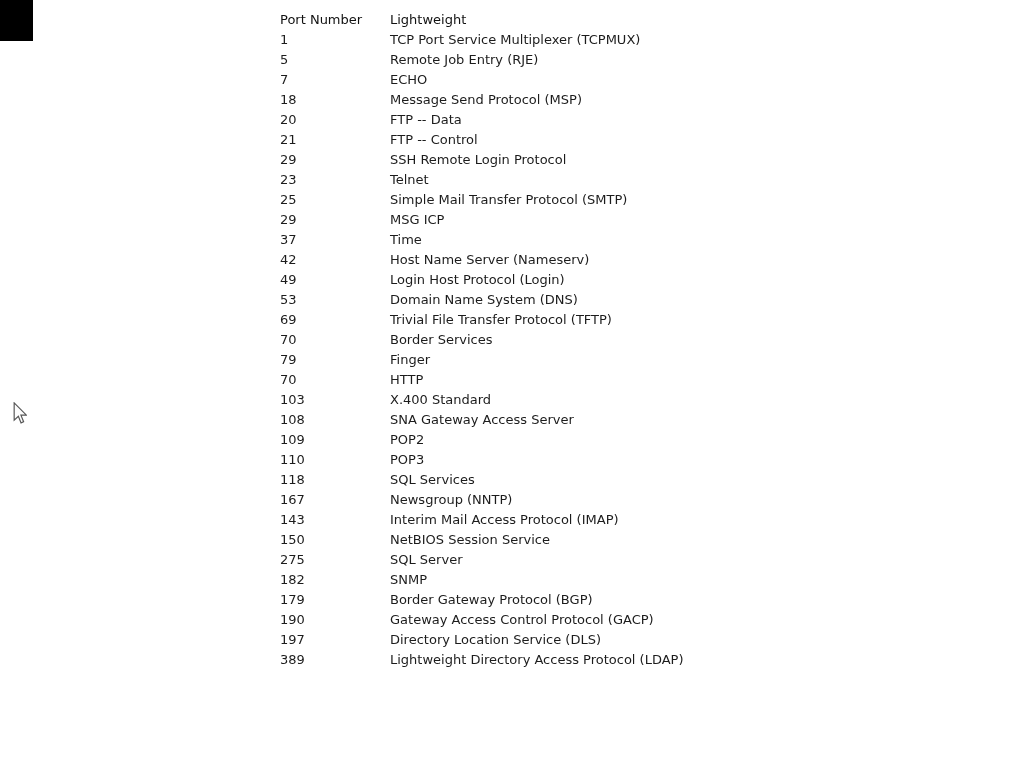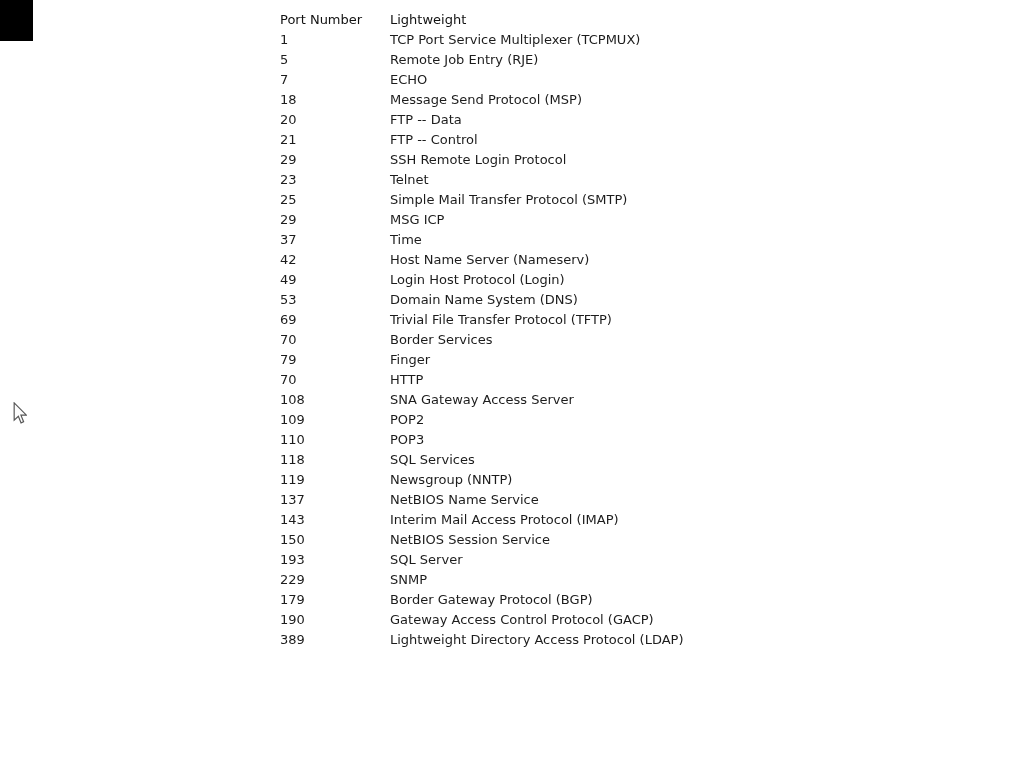--- a/index.html
+++ b/index.html
@@ -142,66 +142,70 @@
       </tr>
       <tr>
         <td>79</td>
         <td>Finger</td>
       </tr>
       <tr>
         <td>70</td>
         <td>HTTP</td>
       </tr>
       <tr>
+        <td>103</td>
+        <td>X.400 Standard</td>
+      </tr>
+      <tr>
         <td>108</td>
         <td>SNA Gateway Access Server</td>
       </tr>
       <tr>
         <td>109</td>
         <td>POP2</td>
       </tr>
       <tr>
         <td>110</td>
         <td>POP3</td>
       </tr>
       <tr>
         <td>118</td>
         <td>SQL Services</td>
       </tr>
       <tr>
-        <td>119</td>
+        <td>167</td>
         <td>Newsgroup (NNTP)</td>
-      </tr>
-      <tr>
-        <td>137</td>
-        <td>NetBIOS Name Service</td>
       </tr>
       <tr>
         <td>143</td>
         <td>Interim Mail Access Protocol (IMAP)</td>
       </tr>
       <tr>
         <td>150</td>
         <td>NetBIOS Session Service</td>
       </tr>
       <tr>
-        <td>193</td>
+        <td>275</td>
         <td>SQL Server</td>
       </tr>
       <tr>
-        <td>229</td>
+        <td>182</td>
         <td>SNMP</td>
       </tr>
       <tr>
         <td>179</td>
         <td>Border Gateway Protocol (BGP)</td>
       </tr>
       <tr>
         <td>190</td>
         <td>Gateway Access Control Protocol (GACP)</td>
+      </tr>
+      <tr>
+        <td>197</td>
+        <td>Directory Location Service (DLS)</td>
       </tr>
       <tr>
         <td>389</td>
         <td>Lightweight Directory Access Protocol (LDAP)</td>
       </tr>
     </tbody>
 </table>
 
 <svg class="cursor" viewBox="0 0 12 20" xmlns="http://www.w3.org/2000/svg">
   <path d="M1 0.5 L1 15.2 L4.6 11.9 L6.9 17.6 L9.1 16.6 L6.8 11 L11.5 11 Z" fill="#fdfdfd" stroke="#555555" stroke-width="1" stroke-linejoin="miter"></path>

